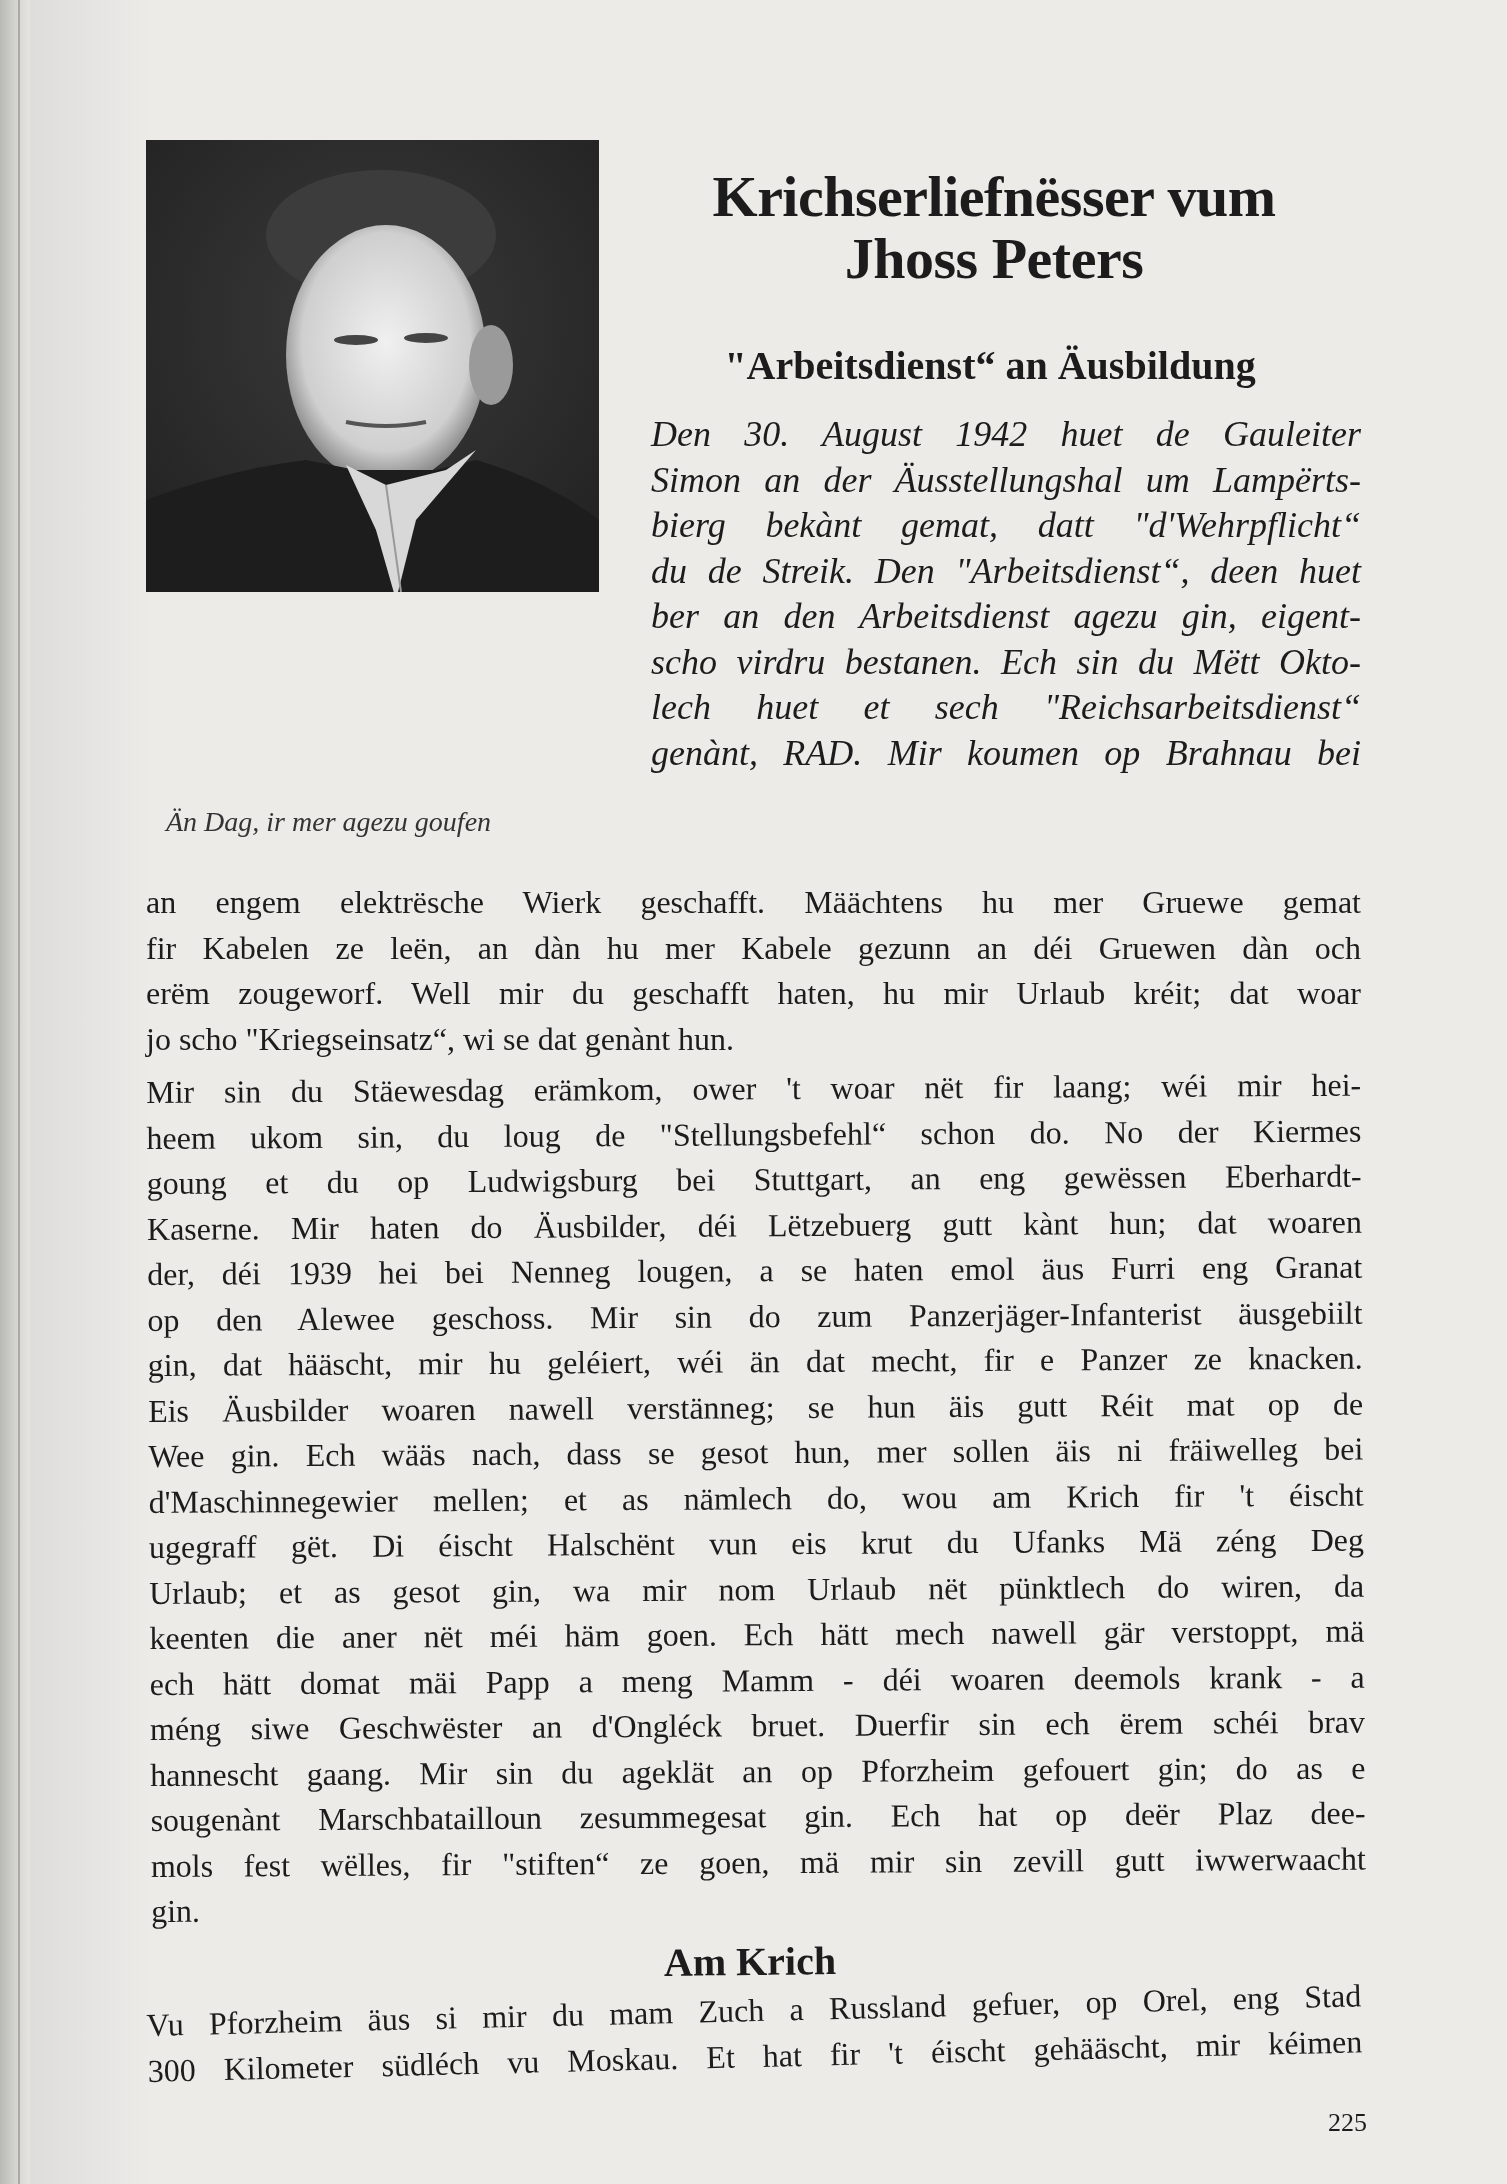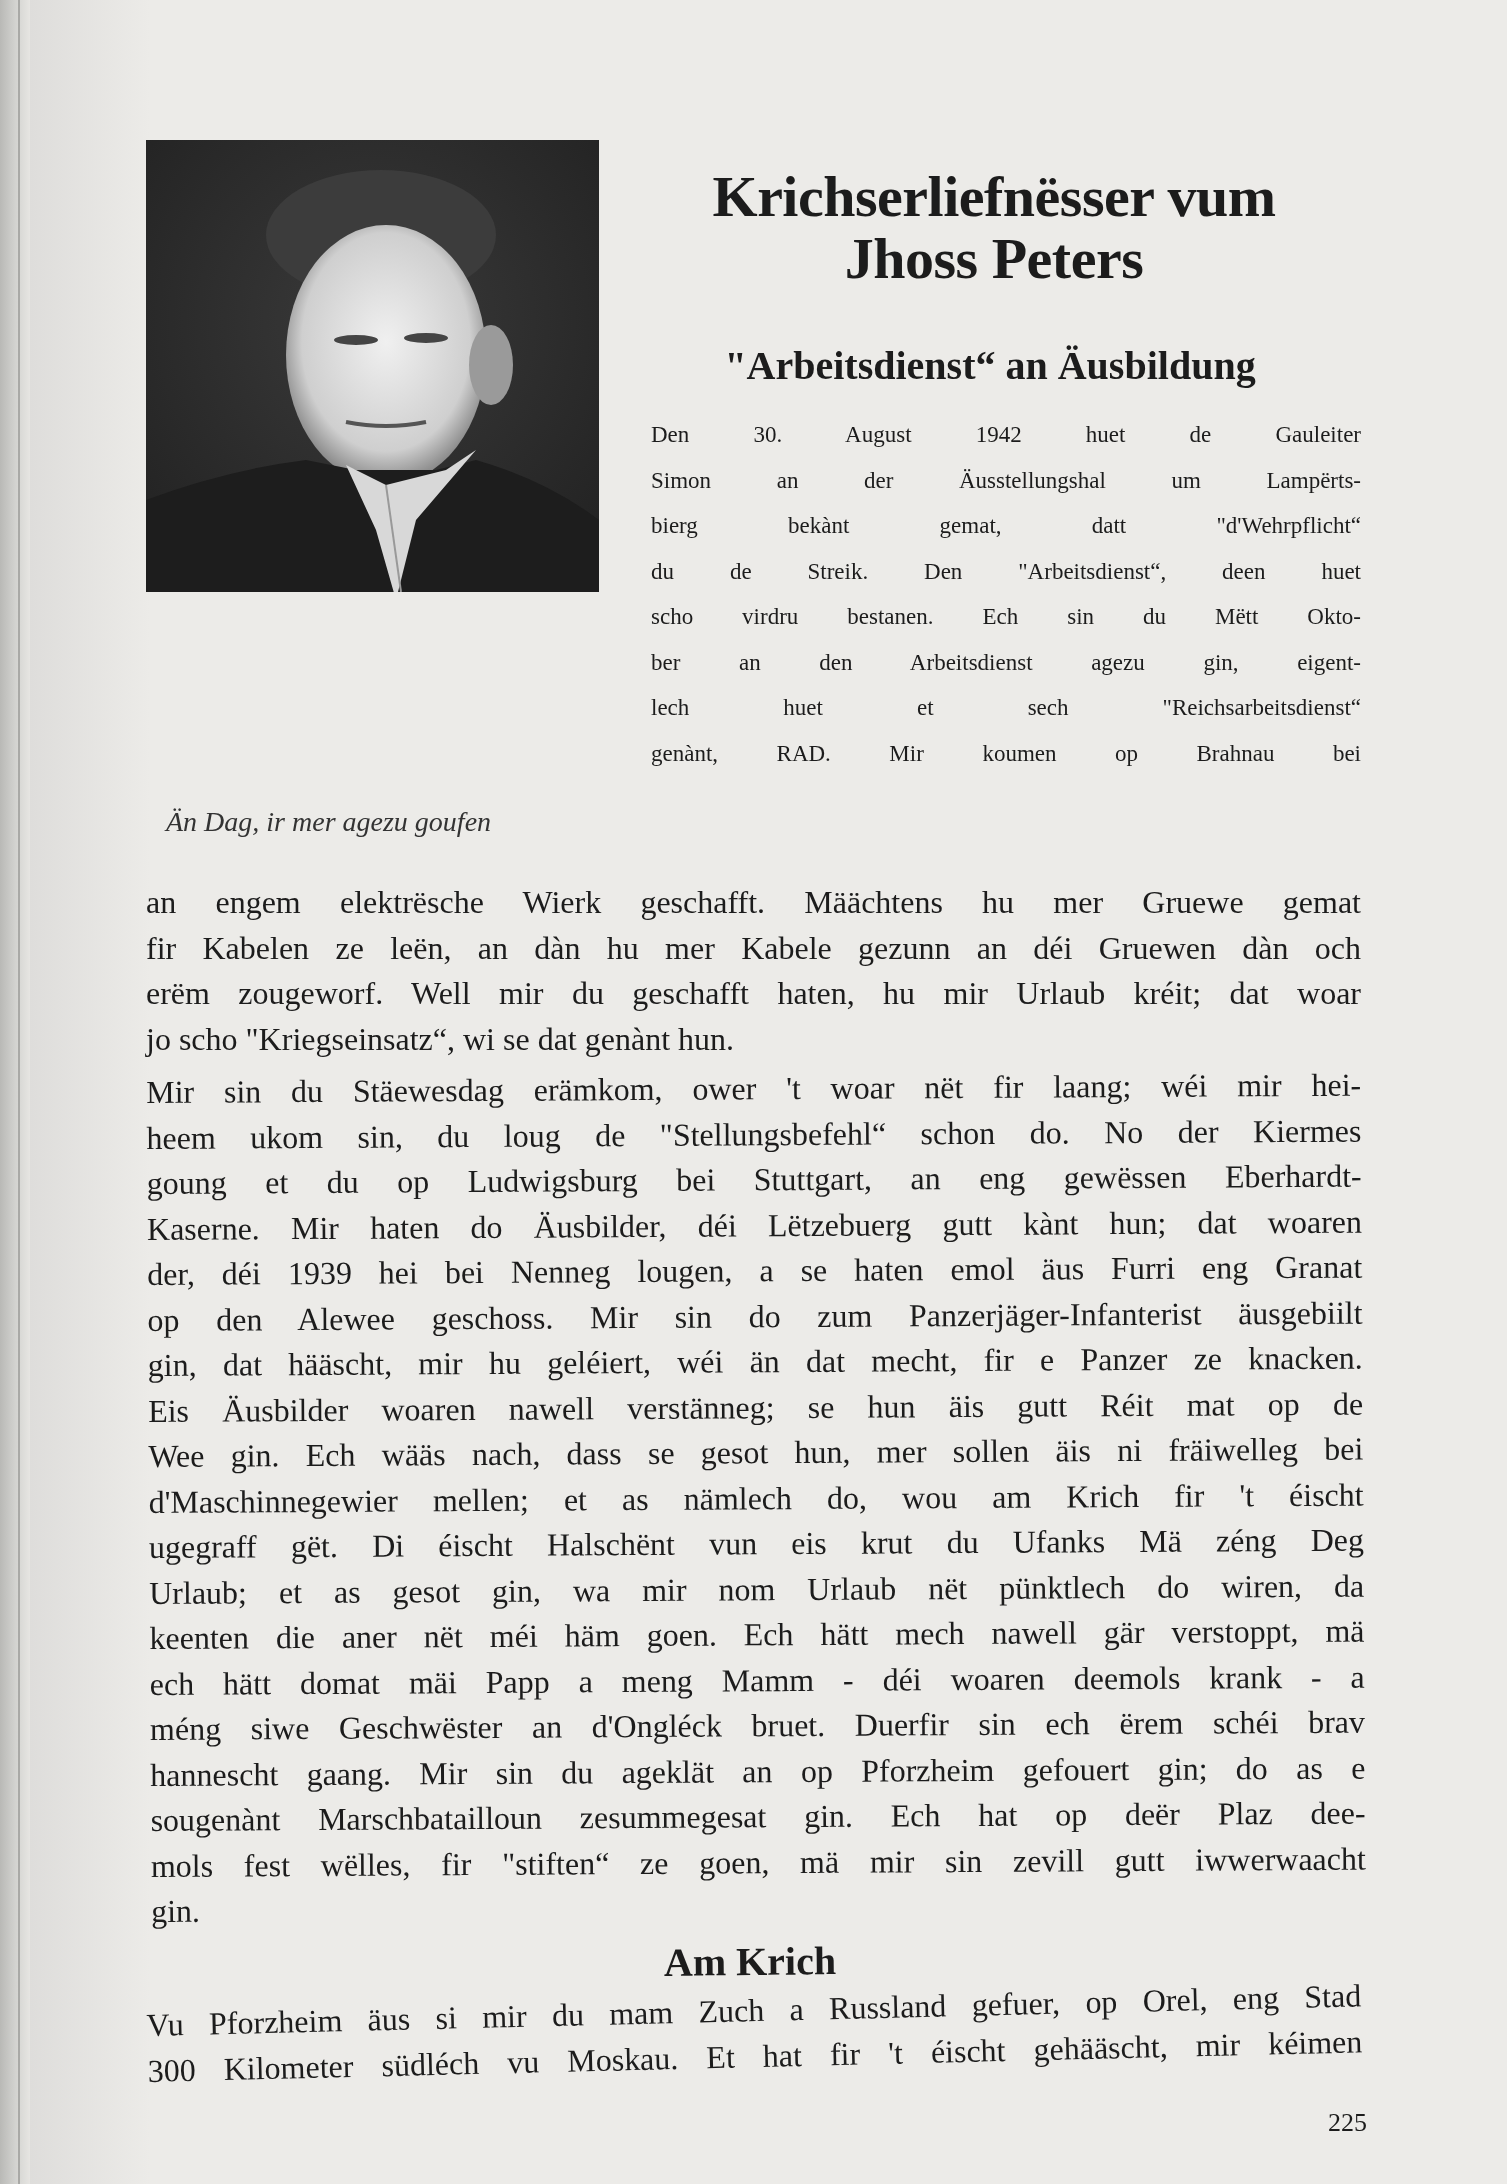--- a/index.html
+++ b/index.html
@@ -29,21 +29,21 @@
     position:absolute; left:644px; top:166px; width:700px;
     text-align:center; font-weight:bold; font-size:58px; line-height:62px;
     letter-spacing:-0.5px;
   }
   .subtitle {
     position:absolute; left:640px; top:342px; width:700px;
     text-align:center; font-weight:bold; font-size:40px;
   }
   .col-text {
     position:absolute; left:651px; top:412px; width:710px;
-    font-size:23px; line-height:45.5px; text-align:justify;
+    font-size:36px; line-height:45.5px; text-align:justify;font-style:italic;
   }
   .col-text .line { display:block; text-align:justify; text-align-last:justify; white-space:nowrap; }
   .full-text {
     position:absolute; left:146px; width:1215px;
     font-size:32px; line-height:45.5px;
   }
   .full-text .line { display:block; text-align:justify; text-align-last:justify; white-space:nowrap; }
   .full-text .line.last { text-align-last:left; }
   .p1 { top:868px;margin-top:12px; }
   .p2 { top:1070px; transform:rotate(-0.35deg); transform-origin:left top; }
@@ -103,22 +103,22 @@
   <div>Jhoss Peters</div>
 </div>
 
 <div class="subtitle">"Arbeitsdienst“ an Äusbildung</div>
 
 <div class="col-text">
   <span class="line">Den 30. August 1942 huet de Gauleiter</span>
   <span class="line">Simon an der Äusstellungshal um Lampërts-</span>
   <span class="line">bierg bekànt gemat, datt "d'Wehrpflicht“</span>
   <span class="line">du de Streik. Den "Arbeitsdienst“, deen huet</span>
+  <span class="line">ber an den Arbeitsdienst agezu gin, eigent-</span>
   <span class="line">scho virdru bestanen. Ech sin du Mëtt Okto-</span>
-  <span class="line">ber an den Arbeitsdienst agezu gin, eigent-</span>
   <span class="line">lech huet et sech "Reichsarbeitsdienst“</span>
   <span class="line">genànt, RAD. Mir koumen op Brahnau bei</span>
 </div>
 
 <div class="full-text p1">
   <span class="line">an engem elektrësche Wierk geschafft. Määchtens hu mer Gruewe gemat</span>
   <span class="line">fir Kabelen ze leën, an dàn hu mer Kabele gezunn an déi Gruewen dàn och</span>
   <span class="line">erëm zougeworf. Well mir du geschafft haten, hu mir Urlaub kréit; dat woar</span>
   <span class="line last">jo scho "Kriegseinsatz“, wi se dat genànt hun.</span>
 </div>

